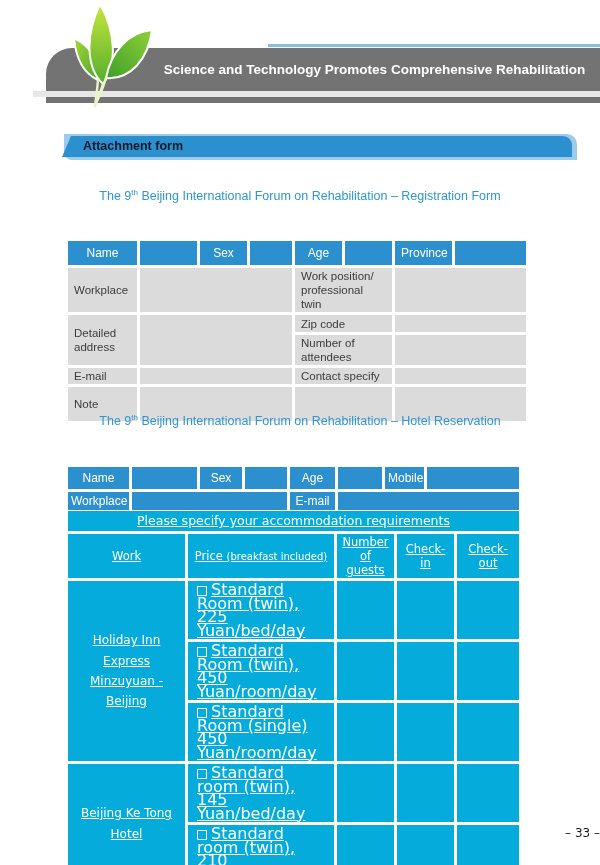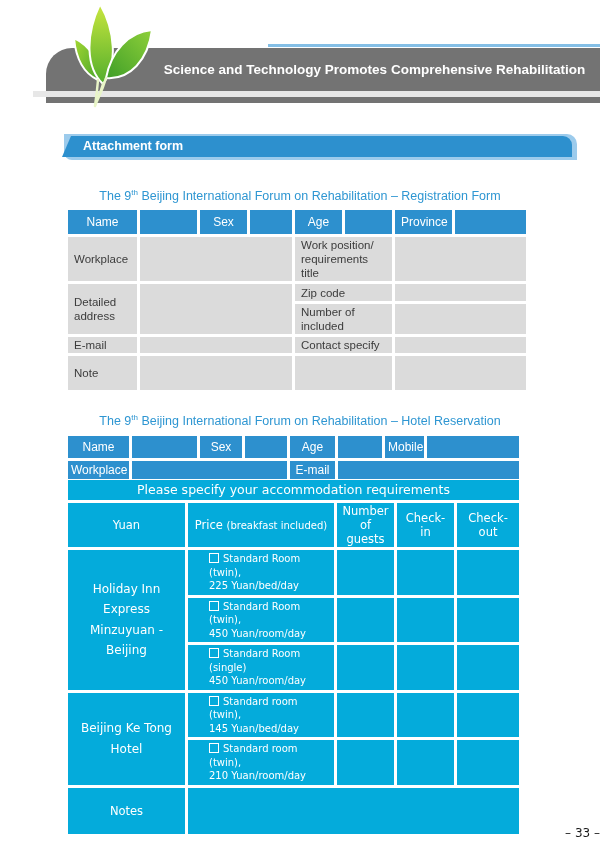--- a/index.html
+++ b/index.html
@@ -14,48 +14,48 @@
   #banner{left:46px;top:48px;width:565px;height:55px;background:#737373;border-top-left-radius:26px;}
   #banner-title{color:#fff;font-weight:bold;font-size:13.5px;line-height:43px;text-align:center;padding-left:92px;white-space:nowrap;}
   #banner-shadow{left:33px;top:91px;width:567px;height:6px;background:#E7E7E7;}
   #leaf-logo{left:64px;top:2px;width:94px;height:106px;}
 
   
   #attachment-underlay{left:64px;top:134px;width:513px;height:26px;background:#9CCBEC;border-radius:0 10px 0 8px;}
   #attachment-bar{left:71px;top:136px;width:501px;height:21px;background:#2D90CE;border-radius:0 9px 0 0;}
   #attachment-bar::before{content:"";position:absolute;left:-9px;top:0;width:0;height:0;
     border-bottom:21px solid #2D90CE;border-left:9px solid transparent;}
-  #attachment-label{color:#ffffff;font-weight:bold;font-size:12.5px;line-height:21px;padding-left:12px;}
+  #attachment-label{color:#0f172a;font-weight:bold;font-size:12.5px;line-height:21px;padding-left:12px;}
 
   
   .section-title{left:0;width:600px;text-align:center;color:#2E96D2;font-size:12.5px;}
   #reg-title{top:188px;}
   #hotel-title{top:413px;}
   .section-title sup{font-size:8px;}
 
   
-  table{border-collapse:separate;border-spacing:3px;table-layout:fixed;}
+  table{border-collapse:separate;border-spacing:3px;table-layout:fixed;margin-top:31px;}
 
   
   #reg-table{position:absolute;left:65px;top:207px;width:464px;}
   #reg-table td,#reg-table th{background:#DBDBDB;color:#3C3C3C;font-size:11.5px;font-weight:normal;
     padding:1px 6px;text-align:left;vertical-align:middle;line-height:14px;overflow:hidden;}
   #reg-table th{background:#2D90CE;color:#fff;font-size:12px;text-align:center;}
 
   
   #hotel-info-table{position:absolute;left:65px;top:433px;width:457px;}
   #hotel-info-table td{background:#2D90CE;color:#fff;font-size:12px;text-align:center;
     vertical-align:middle;padding:1px 3px;overflow:hidden;}
 
   
   #accom-table{position:absolute;left:65px;top:477px;width:457px;font-family:"DejaVu Sans",sans-serif;}
   #accom-table td{background:#04ABDB;color:#fff;font-size:11.5px;text-align:center;
-    vertical-align:middle;padding:1px 4px;line-height:14px;overflow:hidden;}
+    vertical-align:middle;padding:1px 4px;line-height:14px;overflow:hidden;text-decoration:underline;}
   #accom-table td.accom-heading{font-size:12.5px;}
-  #accom-table td.price-cell{text-align:left;padding:2px 21px;font-size:10px;line-height:13.5px;}
+  #accom-table td.price-cell{text-align:left;padding:2px 9px;font-size:16px;line-height:13.5px;}
   #accom-table td.hotel-name-cell{font-size:12px;line-height:1.7;}
   .price-sub{font-size:10px;}
   .cbx{display:inline-block;width:8px;height:8px;border:1.5px solid #fff;margin-right:4px;vertical-align:-1px;}
 
   
   #page-number{left:0;top:826px;width:600px;text-align:right;font-size:12px;color:#1a1a1a;
     font-family:"DejaVu Sans",sans-serif;}
 </style>
 </head>
 <body>
@@ -114,31 +114,31 @@
     <th>Sex</th>
     <th></th>
     <th>Age</th>
     <th></th>
     <th>Province</th>
     <th></th>
   </tr>
   <tr style="height:25px">
     <td>Workplace</td>
     <td colspan="3"></td>
-    <td colspan="2"><span>Work position/</span><br><span>requirements title</span></td>
+    <td colspan="2"><span>Work position/</span><br><span>professional twin</span></td>
     <td colspan="2"></td>
   </tr>
   <tr style="height:17px">
     <td rowspan="2">Detailed address</td>
     <td rowspan="2" colspan="3"></td>
     <td colspan="2">Zip code</td>
     <td colspan="2"></td>
   </tr>
   <tr style="height:30px">
-    <td colspan="2">Number of included</td>
+    <td colspan="2">Number of attendees</td>
     <td colspan="2"></td>
   </tr>
   <tr style="height:15px">
     <td>E-mail</td>
     <td colspan="3"></td>
     <td colspan="2">Contact specify</td>
     <td colspan="2"></td>
   </tr>
   <tr style="height:34px">
     <td>Note</td>
@@ -190,21 +190,21 @@
       <col style="width:146px">
       <col style="width:57px">
       <col style="width:57px">
       <col style="width:62px">
   </colgroup>
   <tbody>
       <tr style="height:20px">
     <td colspan="5" class="accom-heading">Please specify your accommodation requirements</td>
   </tr>
   <tr style="height:39px">
-    <td>Yuan</td>
+    <td>Work</td>
     <td><span>Price</span> <span class="price-sub">(breakfast included)</span></td>
     <td>Number of guests</td>
     <td>Check-in</td>
     <td>Check-out</td>
   </tr>
   <tr style="height:27px">
     <td rowspan="3" class="hotel-name-cell">Holiday Inn Express Minzuyuan - Beijing</td>
     <td class="price-cell"><span class="cbx"></span><span>Standard Room (twin),</span><br><span>225 Yuan/bed/day</span></td>
     <td></td>
     <td></td>

